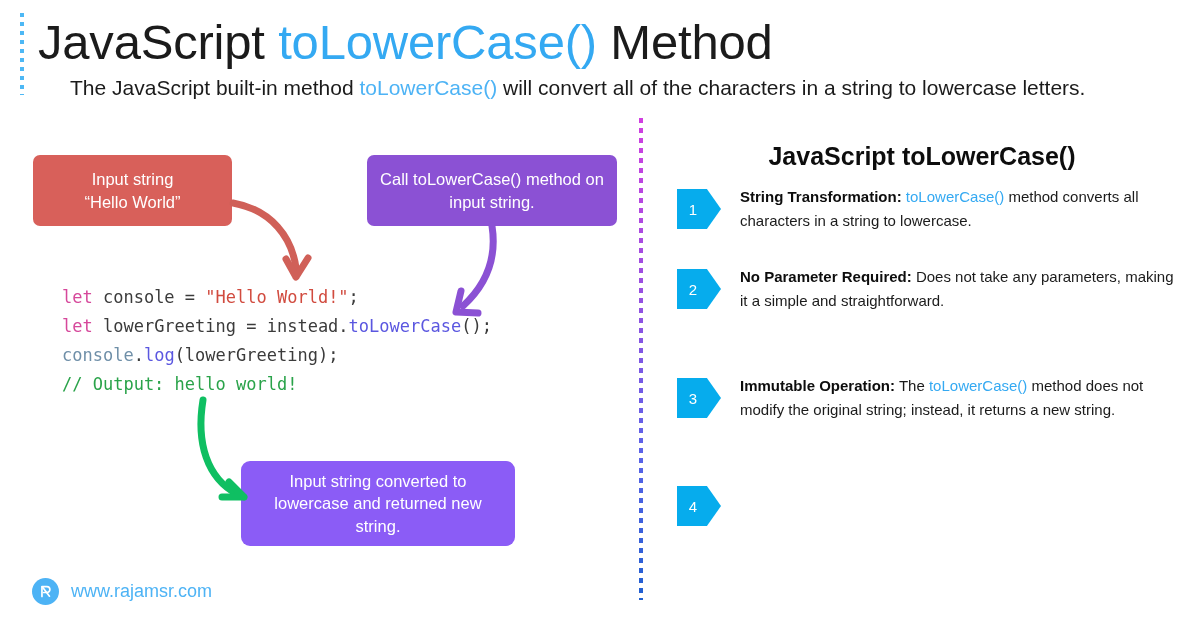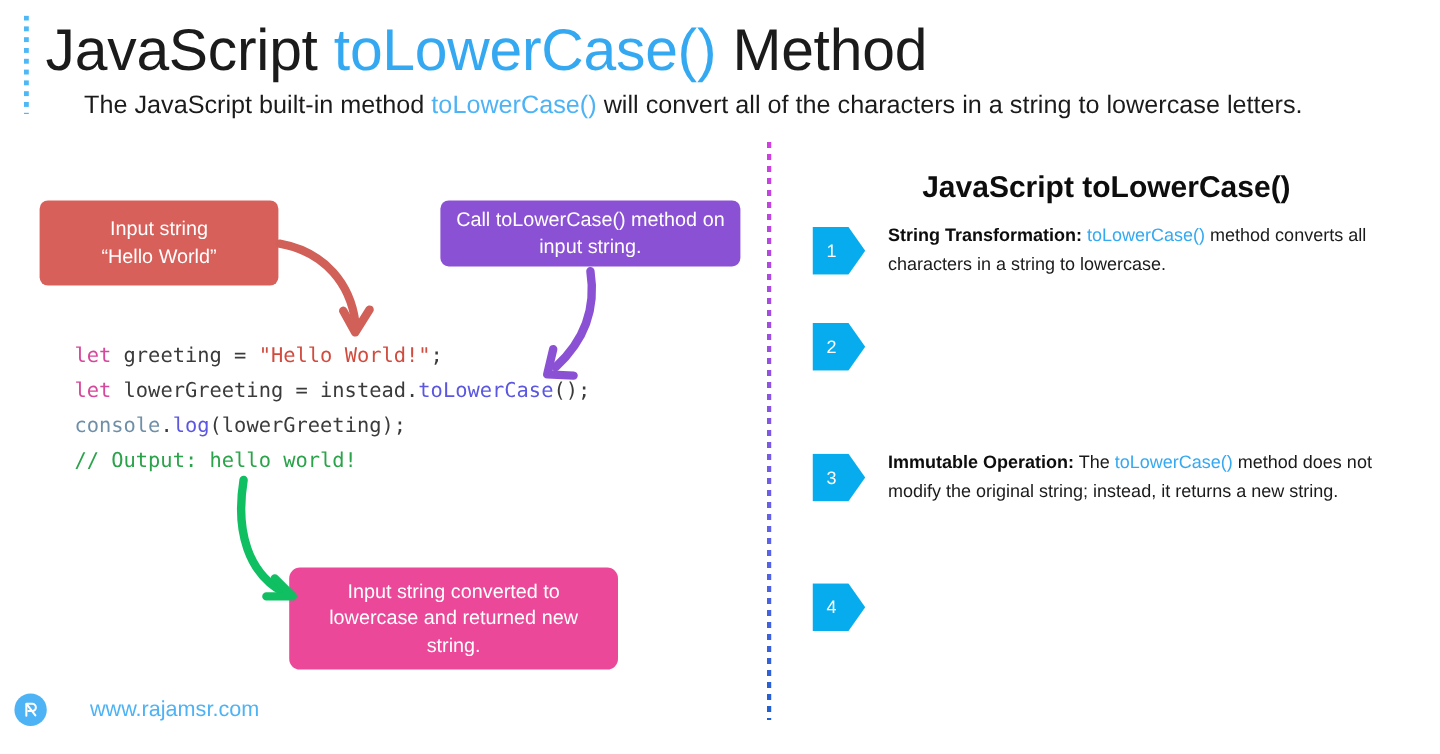--- a/index.html
+++ b/index.html
@@ -74,25 +74,24 @@
     border-radius: 7px;
     color: #ffffff;
     text-align: center;
     display: flex;
     align-items: center;
     justify-content: center;
     font-size: 16.5px;
     line-height: 1.36;
     padding: 23px 10px;
     box-sizing: border-box;
-    margin-top: 12px;
   }
   .callout-input   { left: 33px;  top: 155px; width: 199px; height: 71px; background: #d8605a; }
-  .callout-call    { left: 367px; top: 155px; width: 250px; height: 55px; background: #8b51d4; }
-  .callout-output  { left: 241px; top: 461px; width: 274px; height: 85px; background: #ec4899;
+  .callout-call    { left: 367px; top: 155px; width: 250px; height: 71px; background: #8b51d4; }
+  .callout-output  { left: 241px; top: 461px; width: 274px; height: 85px; background: #8b5cf6;
                      border-radius: 9px; font-size: 16.5px; }
 
   .code {
     position: absolute;
     left: 62px; top: 283px;
     font-family: "DejaVu Sans Mono", monospace;
     font-size: 17px;
     line-height: 29px;
     white-space: pre;
   }
@@ -153,24 +152,23 @@
     font-size: 15px;
     line-height: 1.57;
     color: #1b1b1b;
   }
   .point-text .lead { font-weight: bold; color: #0d0d0d; }
   .point-text .hl   { color: #34a9f2; }
 
   
   .footer {
     position: absolute;
-    left: 12px; top: 578px;
-    display: flex;
-    align-items: center;
-    gap: 24px;
+    left: 32px; top: 578px;
+    display: flex;
+    align-items: center;
   }
   .logo {
     width: 27px; height: 27px;
     border-radius: 50%;
     background: #4db3f5;
     display: flex;
     align-items: center;
     justify-content: center;
     flex: 0 0 auto;
   }
@@ -193,21 +191,21 @@
 
   <div class="divider"></div>
 
   <div class="callout callout-input" style="white-space: pre-line;">Input string
 “Hello World”</div>
 
   <div class="callout callout-call">Call toLowerCase() method on input string.</div>
 
   <div class="callout callout-output">Input string converted to lowercase and returned new string.</div>
 
-  <div class="code"><span class="kw">let</span><span class="pln"> greeting = </span><span class="str">"Hello World!"</span><span class="pln">;</span>
+  <div class="code"><span class="kw">let</span><span class="pln"> console = </span><span class="str">"Hello World!"</span><span class="pln">;</span>
 <span class="kw">let</span><span class="pln"> lowerGreeting = instead.</span><span class="mth">toLowerCase</span><span class="pln">();</span>
 <span class="obj">console</span><span class="pln">.</span><span class="mth">log</span><span class="pln">(lowerGreeting);</span>
 <span class="cmt">// Output: hello world!</span></div>
 
   <svg class="arrow-layer" viewBox="0 0 1200 628">
 
     <g>
       <path d="M 233 203 C 272 210, 292 238, 296 268" stroke="#d06058" stroke-width="7" fill="none" stroke-linecap="round"></path>
       <path d="M 296 277 L 286 259 M 296 277 L 308 258" stroke="#d06058" stroke-width="7" fill="none" stroke-linecap="round" stroke-linejoin="round"></path>
     </g>
@@ -225,20 +223,21 @@
 
   <div class="panel-title">JavaScript toLowerCase()</div>
 
   <div class="point point-1">
     <div class="badge">1</div>
     <div class="point-text"><span class="lead">String Transformation:</span><span> </span><span class="hl">toLowerCase()</span><span> method converts all characters in a string to lowercase.</span></div>
   </div>
 
   <div class="point point-2">
     <div class="badge">2</div>
+    <div class="point-text"><span class="lead">No Parameter Required:</span><span> Does not take any parameters, making it a simple and straightforward.</span><span class="hl"></span><span></span></div>
   </div>
 
   <div class="point point-3">
     <div class="badge">3</div>
     <div class="point-text"><span class="lead">Immutable Operation:</span><span> The </span><span class="hl">toLowerCase()</span><span> method does not modify the original string; instead, it returns a new string.</span></div>
   </div>
 
   <div class="point point-4">
     <div class="badge">4</div>
   </div>

